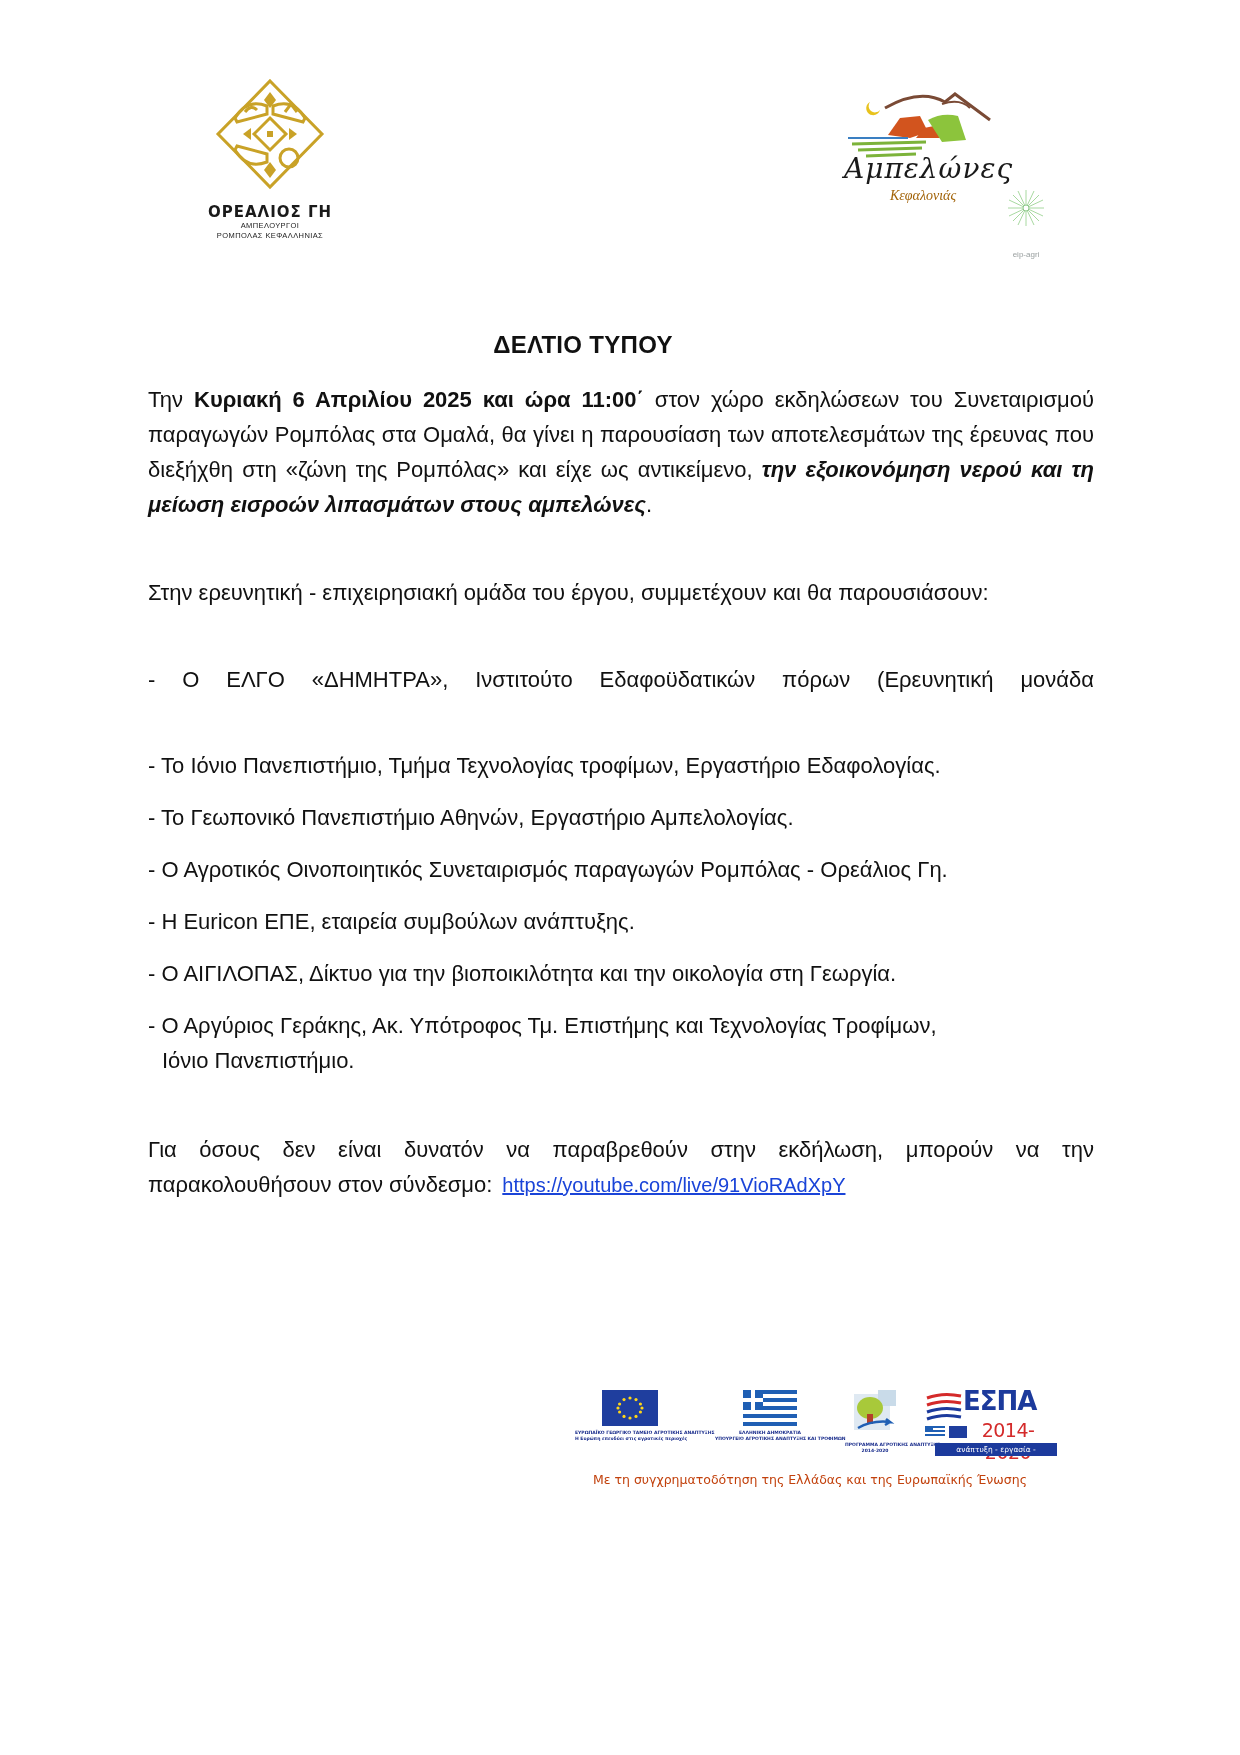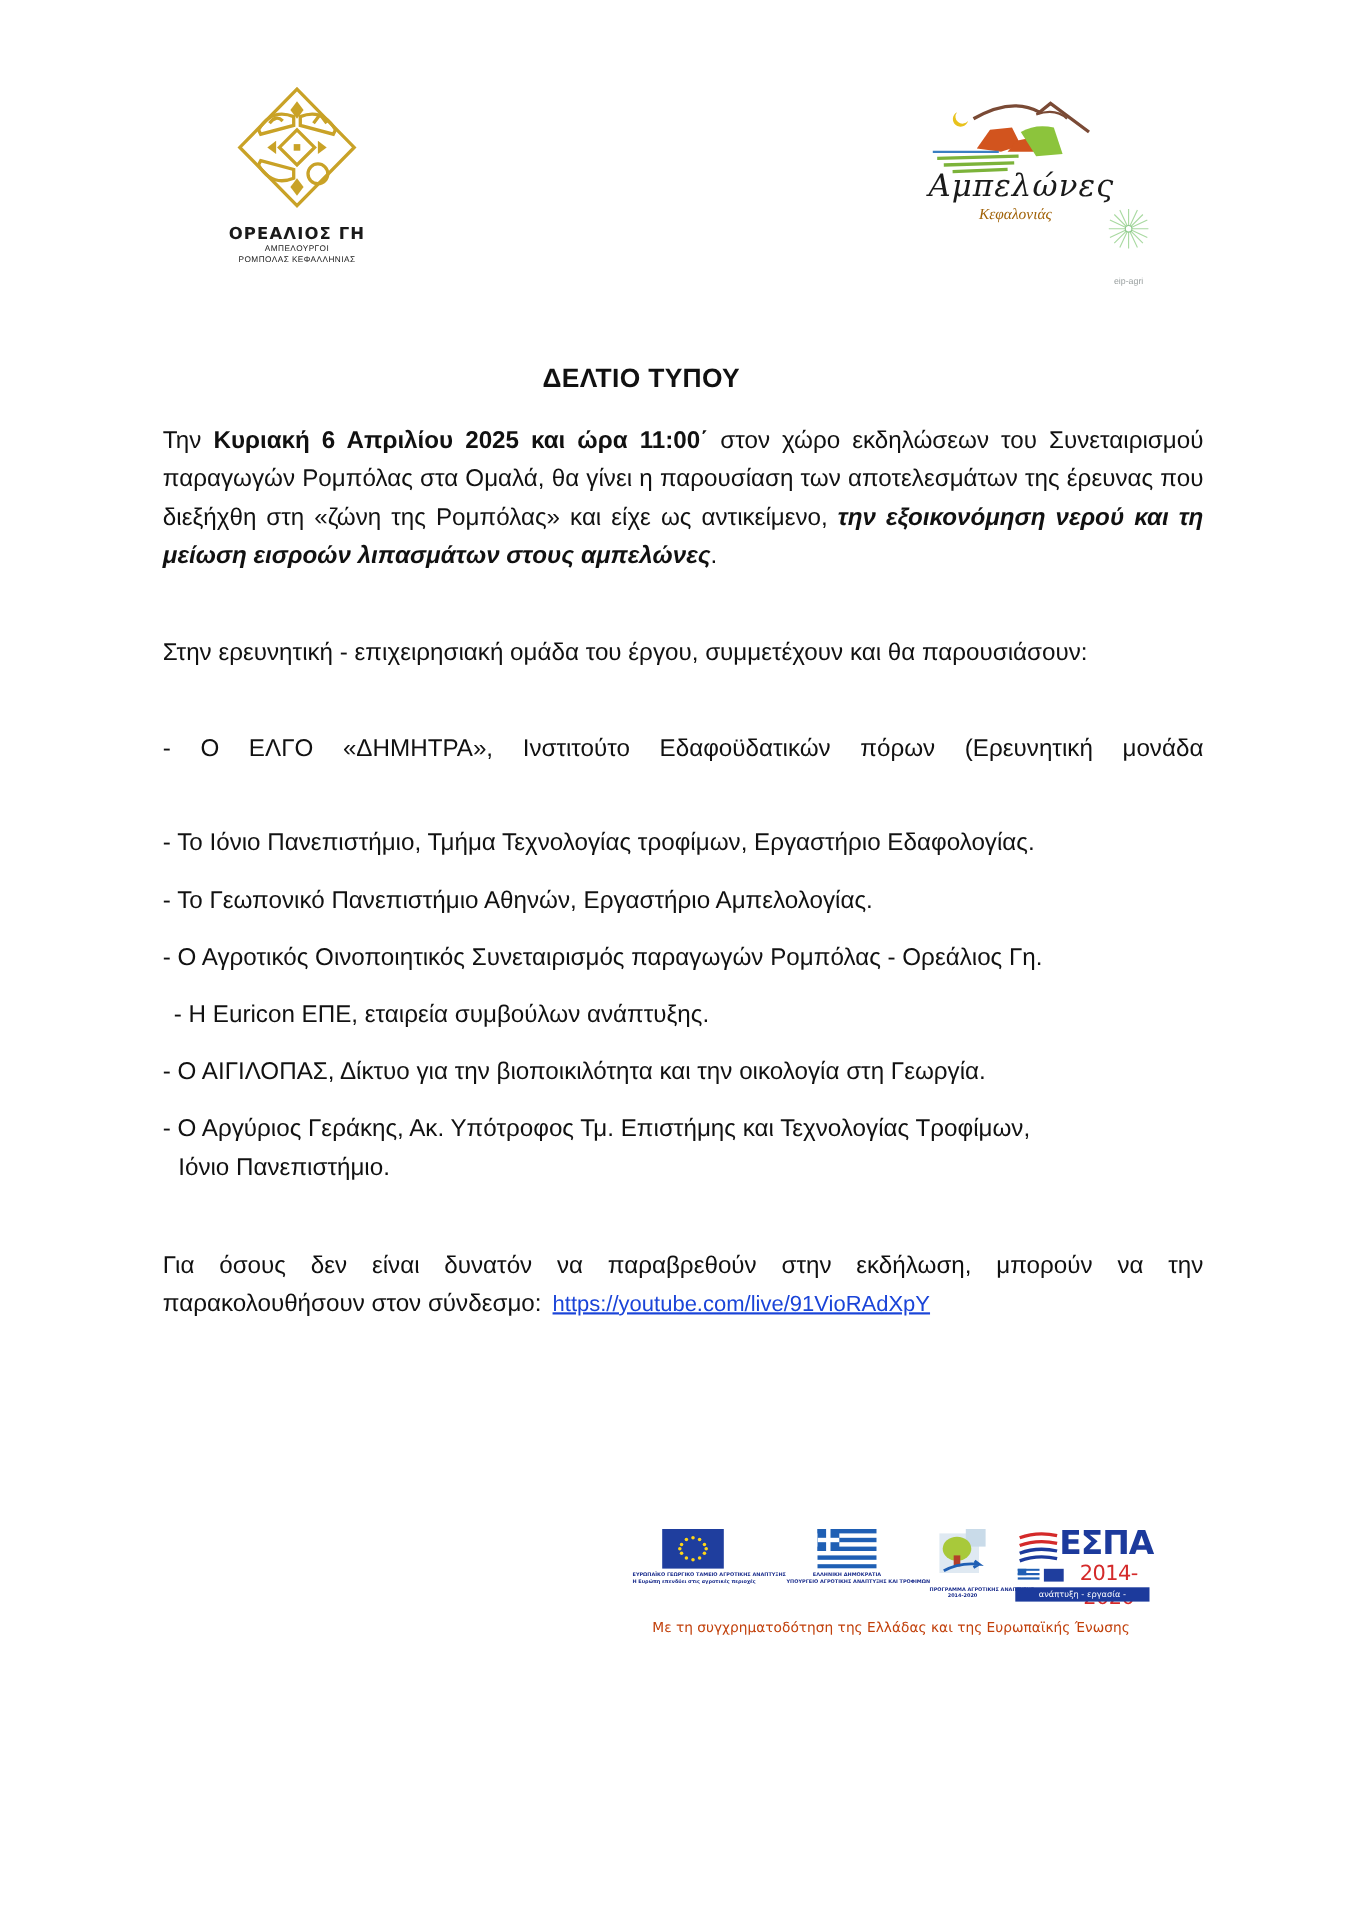--- a/index.html
+++ b/index.html
@@ -81,29 +81,29 @@
       font-size: 4.5px; line-height: 6px; color: #1a2d8c; font-weight: bold;
       margin-top: 4px; white-space: nowrap;
     }
     .eu { left: 0; top: 0; width: 110px; }
     .eu-flag { width: 56px; height: 36px; background: #1f3e9e; margin: 0 auto; position: relative; }
     .gr { left: 140px; top: 0; width: 110px; }
     .gr-flag { width: 54px; height: 36px; margin: 0 auto; position: relative; }
     .rd { left: 270px; top: 0; width: 60px; }
     .espa { left: 348px; top: 0; width: 122px; }
     .espa-word {
-      font-family: "DejaVu Sans", sans-serif; font-weight: bold; font-size: 30px;
+      font-family: "DejaVu Sans", sans-serif; font-weight: bold; font-size: 26px;
       color: #1c3a9c; position: absolute; left: 40px; top: -4px; letter-spacing: -1px;
     }
     .espa-years {
       font-family: "DejaVu Sans", sans-serif; font-size: 19px; color: #d42a2a;
       position: absolute; left: 48px; top: 29px; letter-spacing: -0.5px;
     }
     .espa-bar {
-      position: absolute; left: 0; top: 53px; width: 122px; height: 13px;
+      position: absolute; left: 12px; top: 53px; width: 122px; height: 13px;
       background: #1c3a9c; color: #fff; font-size: 7.5px; line-height: 13px; text-align: center;
       font-family: "DejaVu Sans", sans-serif;
     }
     .footer-caption {
       position: absolute; left: 0; top: 82px; width: 470px; text-align: center;
       font-family: "DejaVu Sans", sans-serif; font-size: 12.5px; color: #c2410c;
     }
   </style>
 </head>
 <body>
@@ -183,21 +183,21 @@
   </div>
   <div class="list-item" style="top:748px;">
     <span>- Το Ιόνιο Πανεπιστήμιο, Τμήμα Τεχνολογίας τροφίμων, Εργαστήριο Εδαφολογίας.</span>
   </div>
   <div class="list-item" style="top:800px;">
     <span>- Το Γεωπονικό Πανεπιστήμιο Αθηνών, Εργαστήριο Αμπελολογίας.</span>
   </div>
   <div class="list-item" style="top:852px;">
     <span>- Ο Αγροτικός Οινοποιητικός Συνεταιρισμός παραγωγών Ρομπόλας - Ορεάλιος Γη.</span>
   </div>
-  <div class="list-item" style="top:904px;margin-left:10px;">
+  <div class="list-item" style="top:904px;">
     <span>- Η Euricon ΕΠΕ, εταιρεία συμβούλων ανάπτυξης.</span>
   </div>
   <div class="list-item" style="top:956px;">
     <span>- Ο ΑΙΓΙΛΟΠΑΣ, Δίκτυο για την βιοποικιλότητα και την οικολογία στη Γεωργία.</span>
   </div>
   <div class="list-item" style="top:1008px;">
     <span style="display:block;">- Ο Αργύριος Γεράκης, Ακ. Υπότροφος Τμ. Επιστήμης και Τεχνολογίας Τροφίμων,</span>
     <span class="cont">Ιόνιο Πανεπιστήμιο.</span>
   </div>
 

